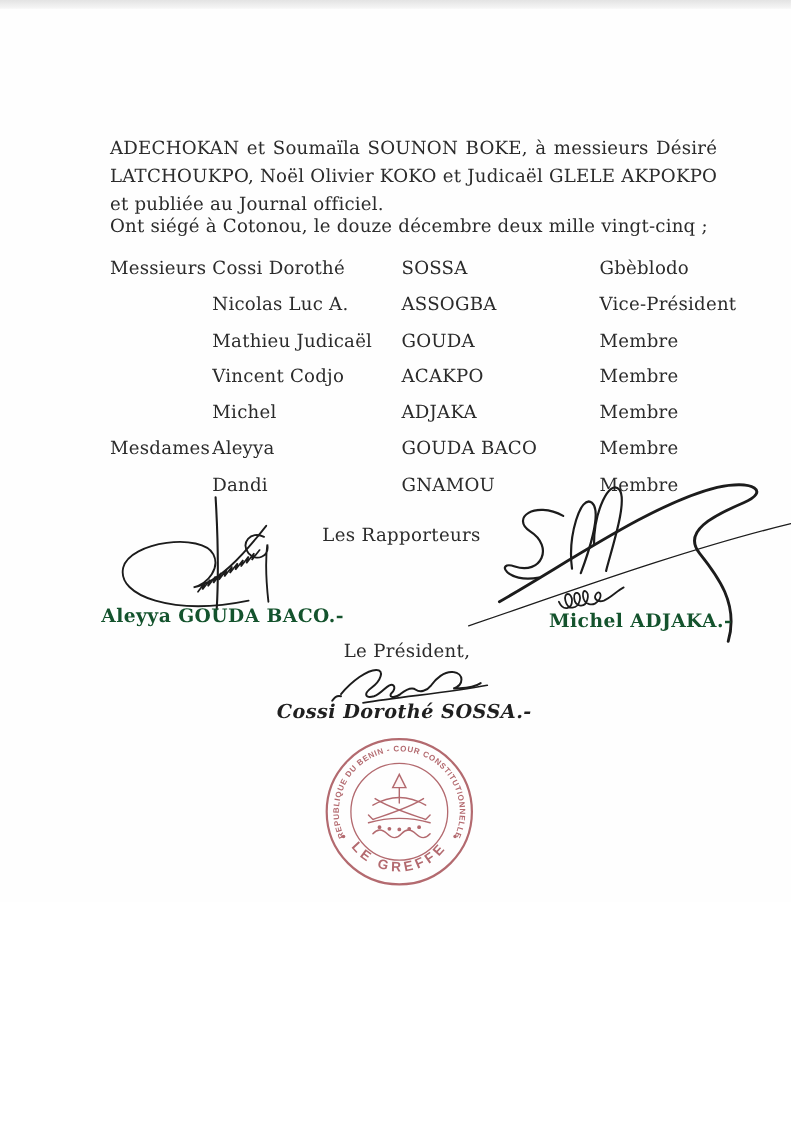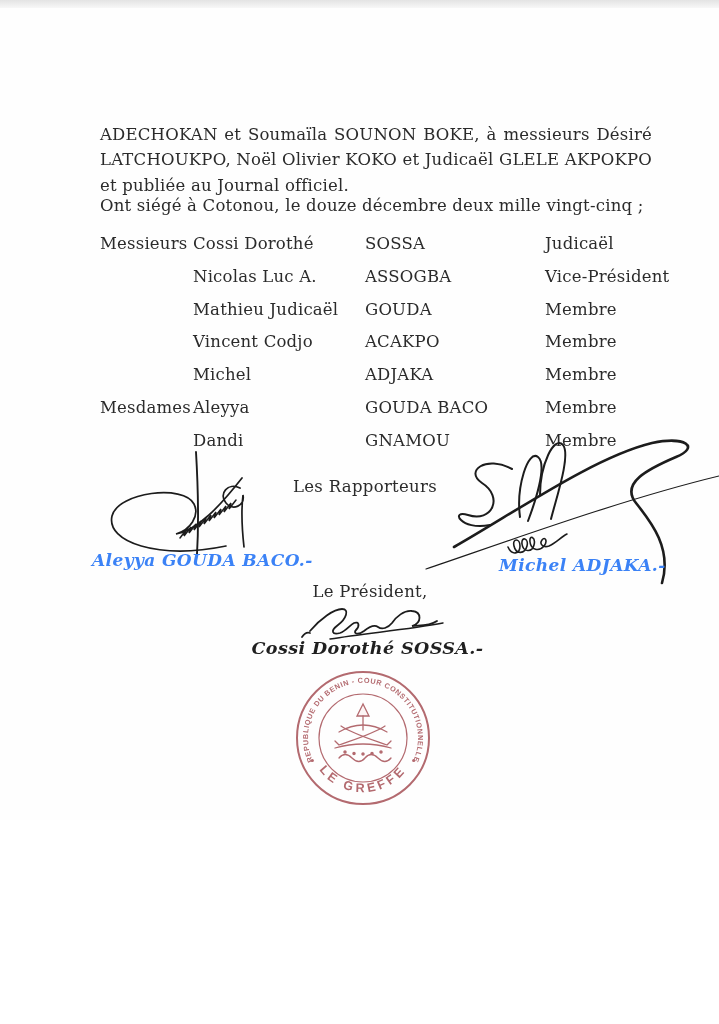--- a/index.html
+++ b/index.html
@@ -41,22 +41,22 @@
     display:grid;
     grid-template-columns:93px 172px 180px auto;
     height:32.8px;align-items:start;
   }
   .rapporteurs-label{
     position:absolute;left:0;top:477px;width:730px;
     text-align:center;font-size:16.5px;letter-spacing:.3px;
   }
   .sig-name{
     position:absolute;
-    font-size:17px;font-weight:700;font-style:italic;
-    letter-spacing:.4px;color:#3b82f6;
+    font-size:17px;font-weight:700;
+    letter-spacing:.4px;color:#14532d;
   }
   .name-left{left:92px;top:550px;}
   .name-right{left:499px;top:555px;}
   .president-label{
     position:absolute;left:0;top:582px;width:740px;
     text-align:center;font-size:16.5px;letter-spacing:.3px;
   }
   .president-name{
     position:absolute;left:0;top:638px;width:735px;
     text-align:center;font-size:17.5px;font-weight:700;font-style:italic;
@@ -84,21 +84,21 @@
   <div class="page-right-edge"></div>
 
   <p class="para">ADECHOKAN et Soumaïla SOUNON BOKE, à messieurs Désiré LATCHOUKPO, Noël Olivier KOKO et Judicaël GLELE AKPOKPO et publiée au Journal officiel.</p>
   <p class="session">Ont siégé à Cotonou, le douze décembre deux mille vingt-cinq ;</p>
 
   <div class="members">
     <div class="trow">
       <span>Messieurs</span>
       <span>Cossi Dorothé</span>
       <span>SOSSA</span>
-      <span>Judicaël</span>
+      <span>Gbèblodo</span>
     </div>
     <div class="trow">
       <span></span>
       <span>Nicolas Luc A.</span>
       <span>ASSOGBA</span>
       <span>Vice-Président</span>
     </div>
     <div class="trow">
       <span></span>
       <span>Mathieu Judicaël</span>

